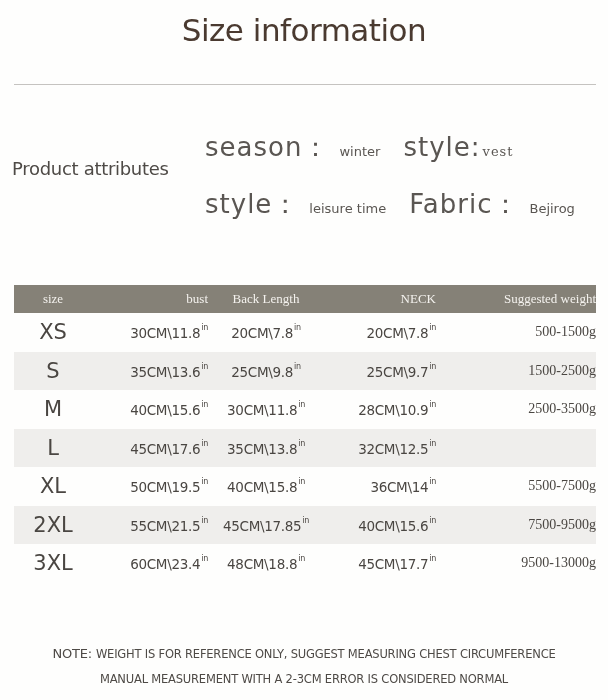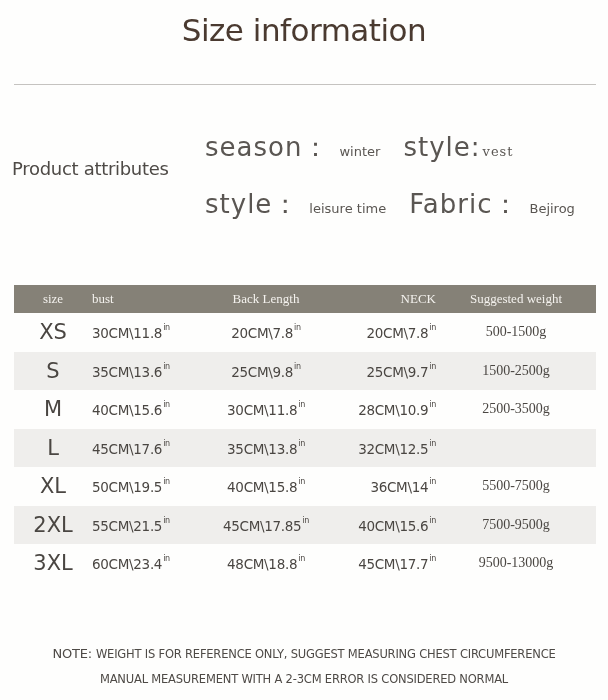--- a/index.html
+++ b/index.html
@@ -33,24 +33,24 @@
     position: absolute; top: 285px; left: 14px; width: 582px;
   }
   .thead {
     display: flex; height: 28px; align-items: center;
     background: #858177; color: #f4f2ee;
     font-family: "Liberation Serif", serif; font-size: 13px;
   }
   .row { display: flex; height: 38.5px; align-items: center; }
   .row.shade { background: #efeeec; }
   .c0 { width: 78px; text-align: center; }
-  .c1 { width: 116px; text-align: left; }
+  .c1 { width: 116px; text-align: right; }
   .c2 { width: 116px; text-align: center; }
   .c3 { width: 112px; text-align: right; }
-  .c4 { width: 160px; text-align: center; font-family: Liberation Serif, serif; }
+  .c4 { width: 160px; text-align: right; font-family: Liberation Serif, serif; }
   .size-cell { font-size: 21px; color: #4a4642; }
   .meas { font-size: 13.5px; color: #4a4642; letter-spacing: -0.3px; }
   .meas sup { font-size: 8px; vertical-align: 8px; margin-left: 1px; }
   .weight { font-size: 14px; color: #4a4642; }
   .note {
     position: absolute; left: 0; width: 608px; text-align: center;
     font-size: 11.5px; color: #4e4a46; letter-spacing: -0.2px;
   }
   .note.n1 { top: 646px; }
   .note.n2 { top: 672px; }

